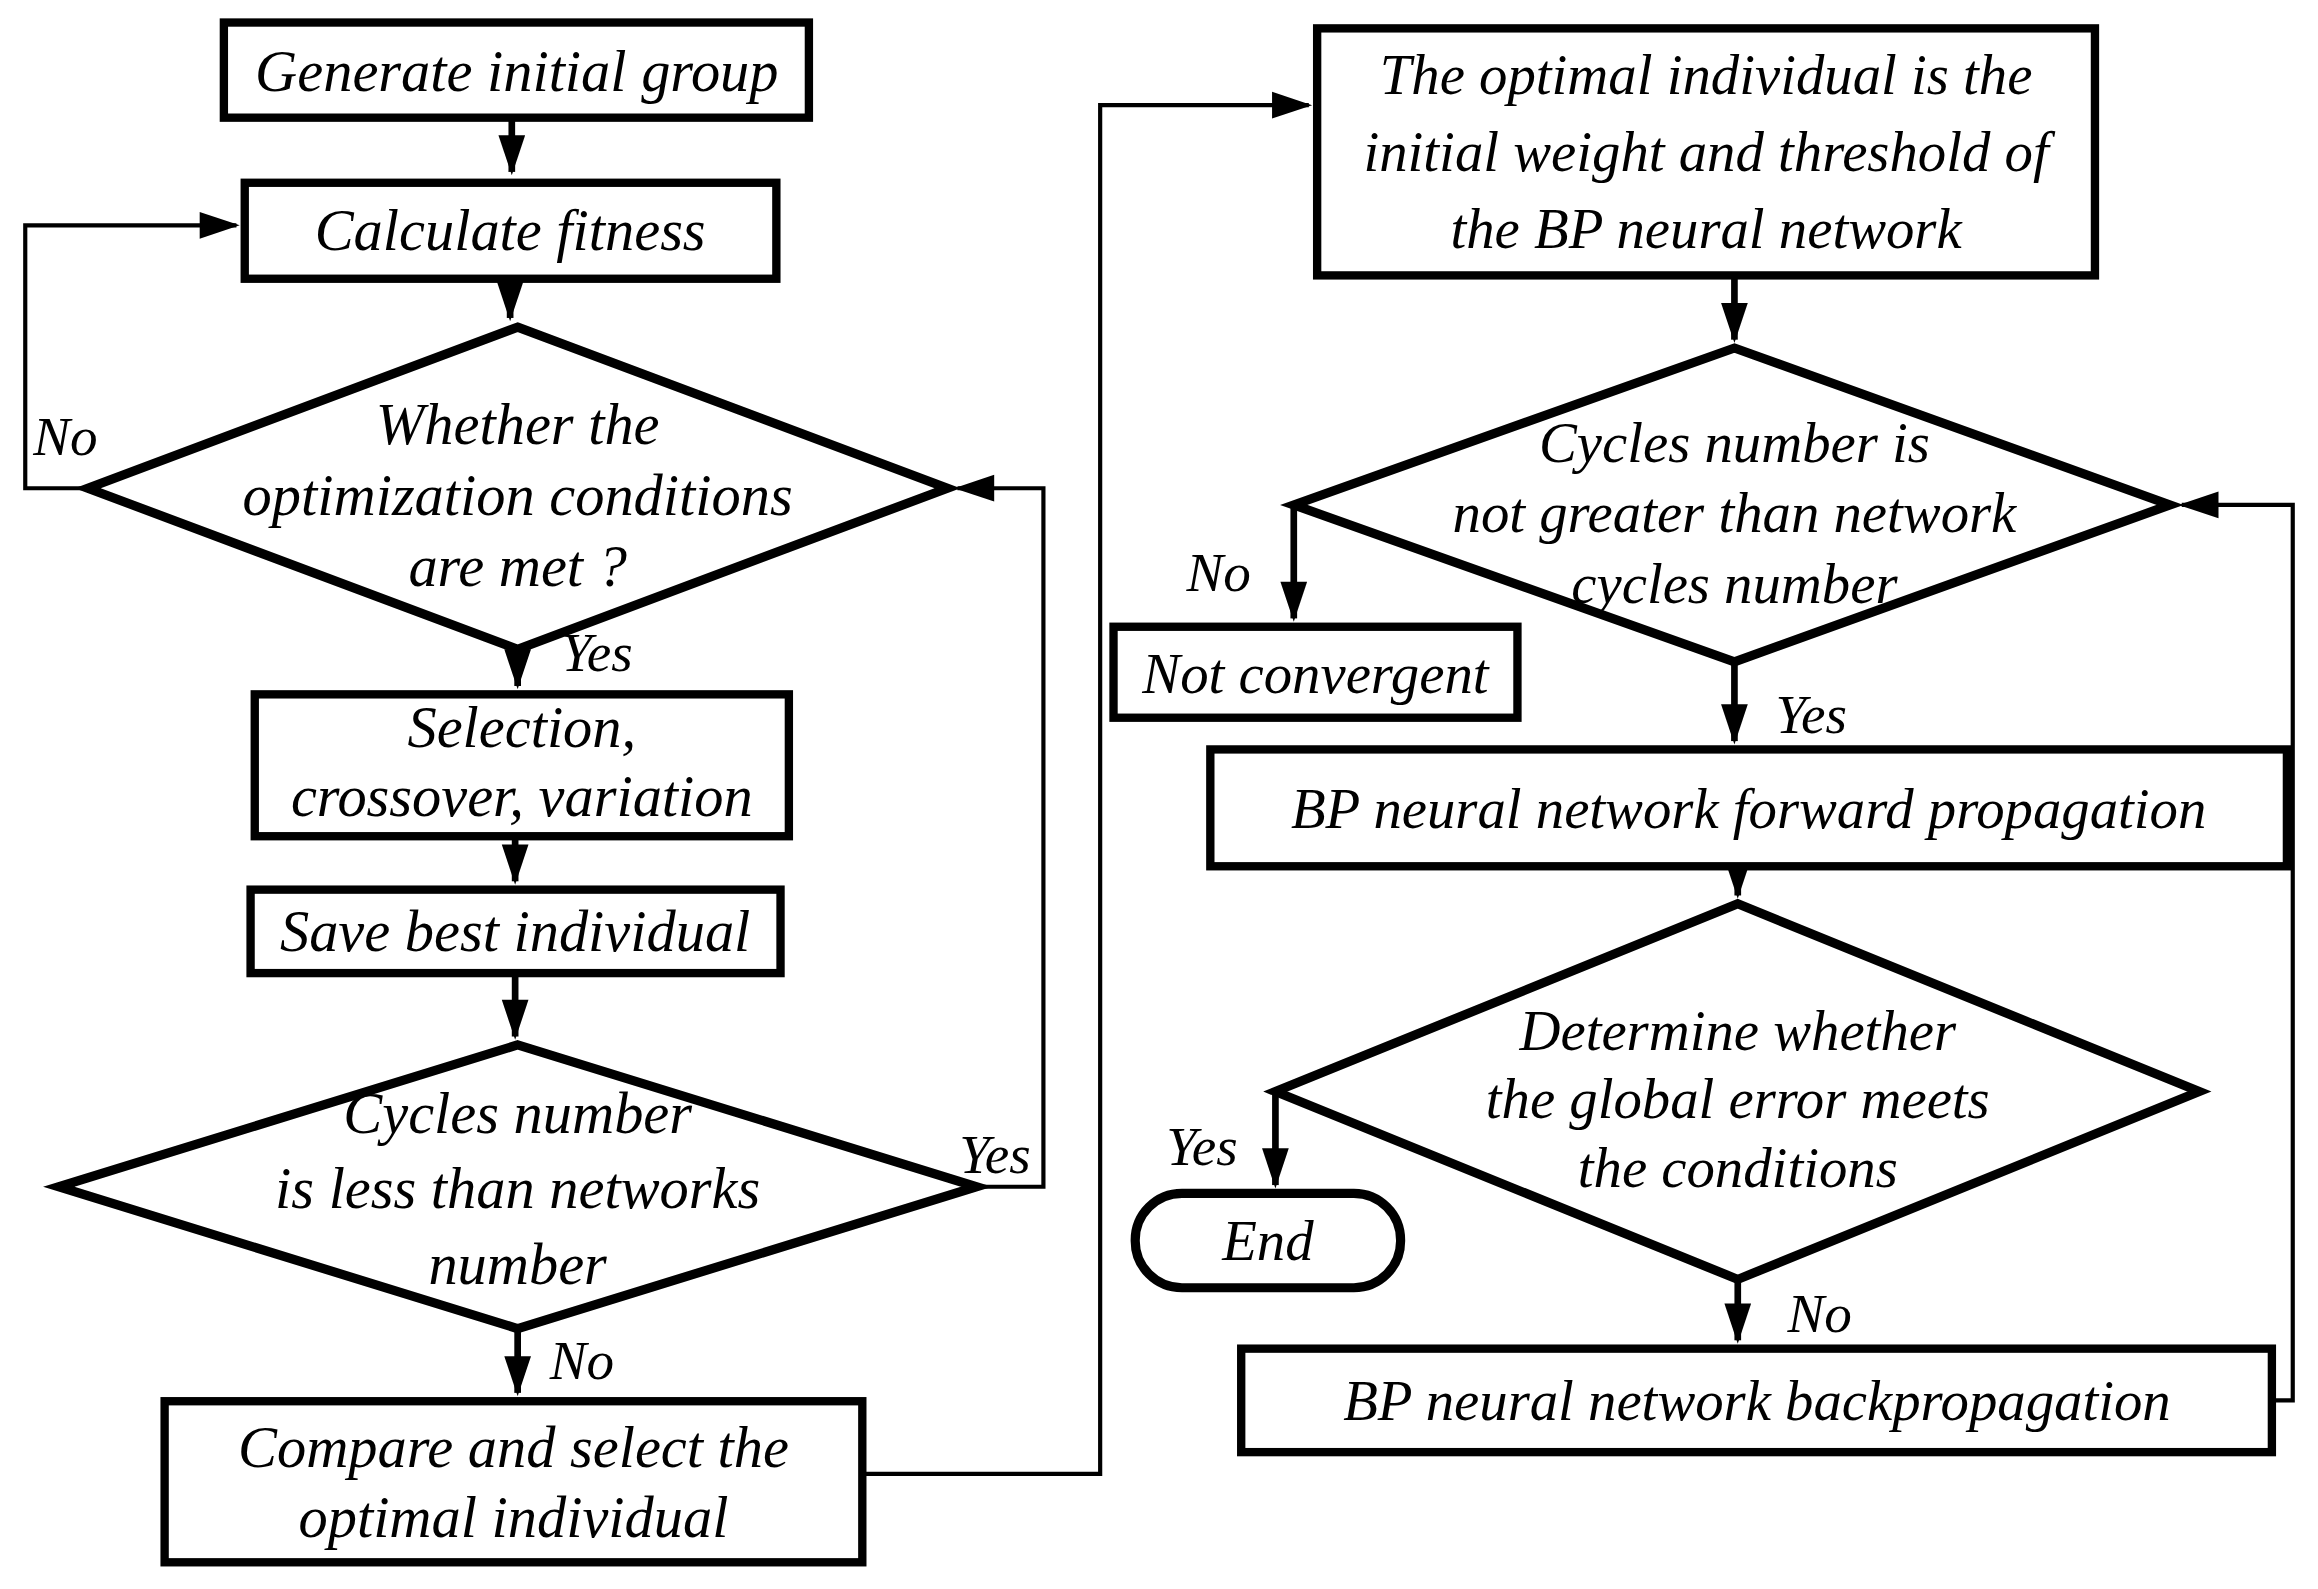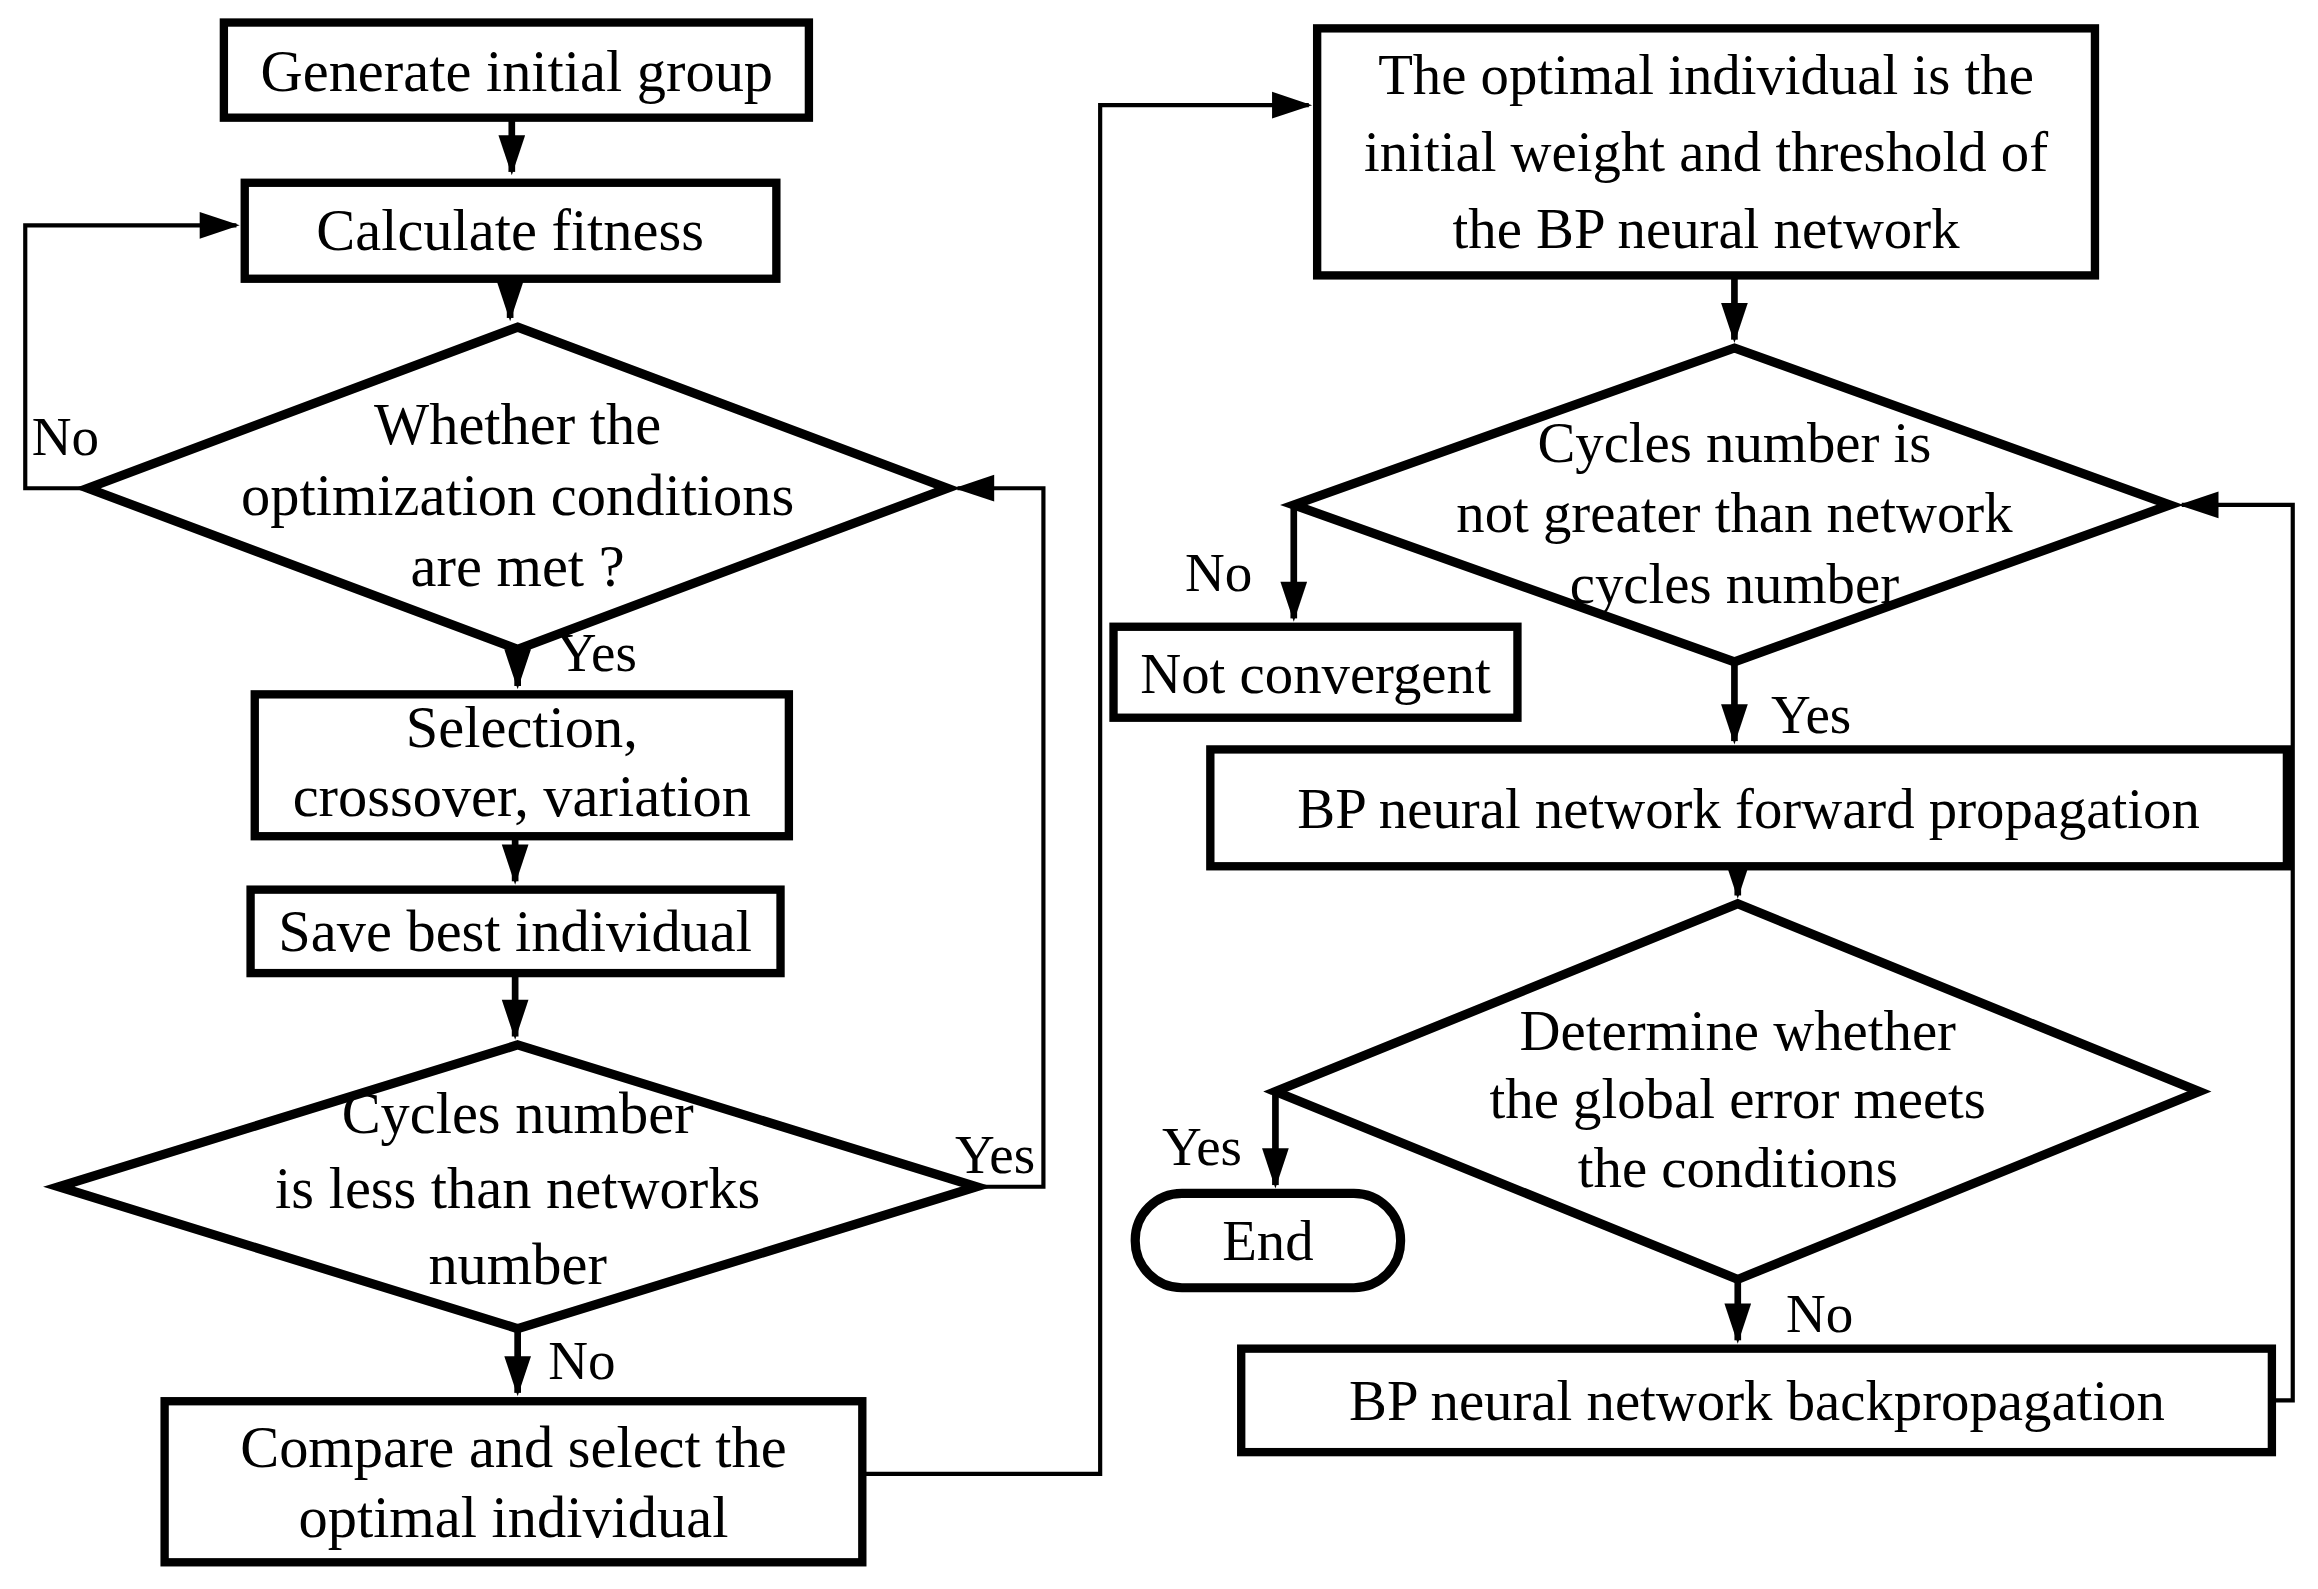--- a/index.html
+++ b/index.html
@@ -1,17 +1,17 @@
 <!DOCTYPE html>
 <html style="--ink: #000000; --paper: #ffffff;font-size:13.4px"><head>
 <meta charset="utf-8">
 <style>
   :root { --ink:#000000; --paper:#ffffff; }
   html,body { margin:0; padding:0; background:var(--paper); }
-  .stage { width:100%; height:100vh; background:var(--paper); }
+  .stage { width:100%; height:100vh; background:var(--paper);font-style:italic; }
   svg { display:block; width:100%; height:100%; }
   .node-box   { fill:var(--paper); stroke:var(--ink); stroke-width:10; }
   .node-diamond { fill:var(--paper); stroke:var(--ink); stroke-width:11; }
   .node-terminator { fill:var(--paper); stroke:var(--ink); stroke-width:11; }
   .edge { fill:none; stroke:var(--ink); stroke-width:8; marker-end:url(#arrowhead); }
   .edge-loop { stroke-width:5; }
   .arrowhead-fill { fill:var(--ink); }
   text { font-family:"Liberation Serif","DejaVu Serif",serif; fill:var(--ink);
          text-anchor:middle; font-size:70px; }
   .t-right { font-size:68px; }

